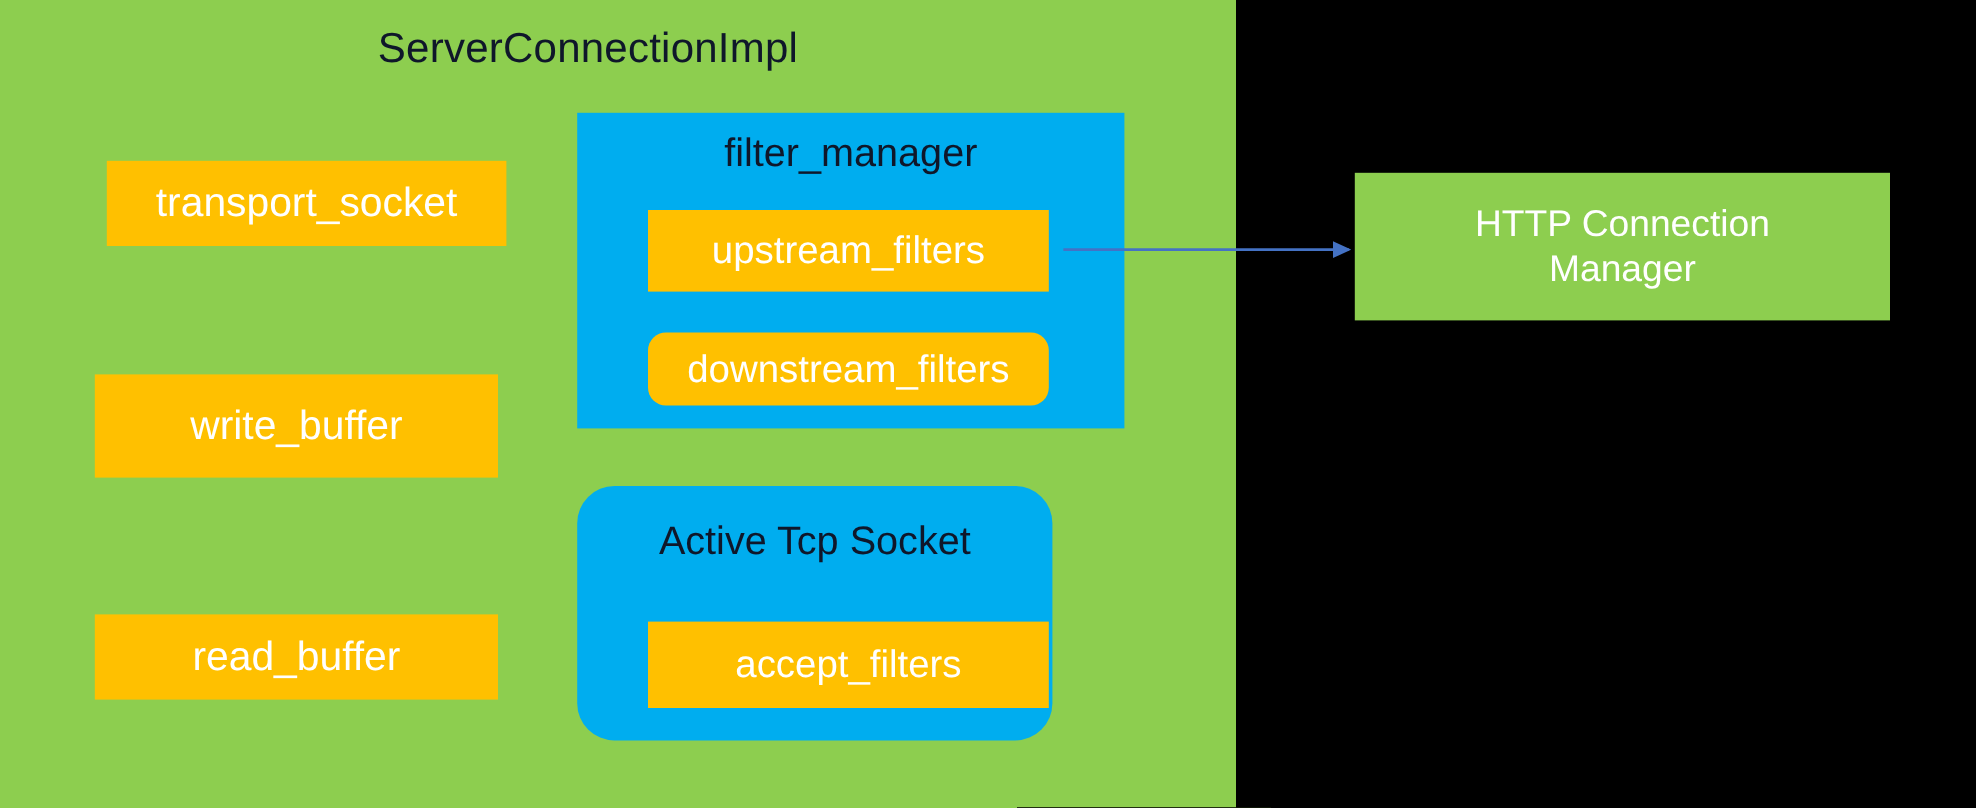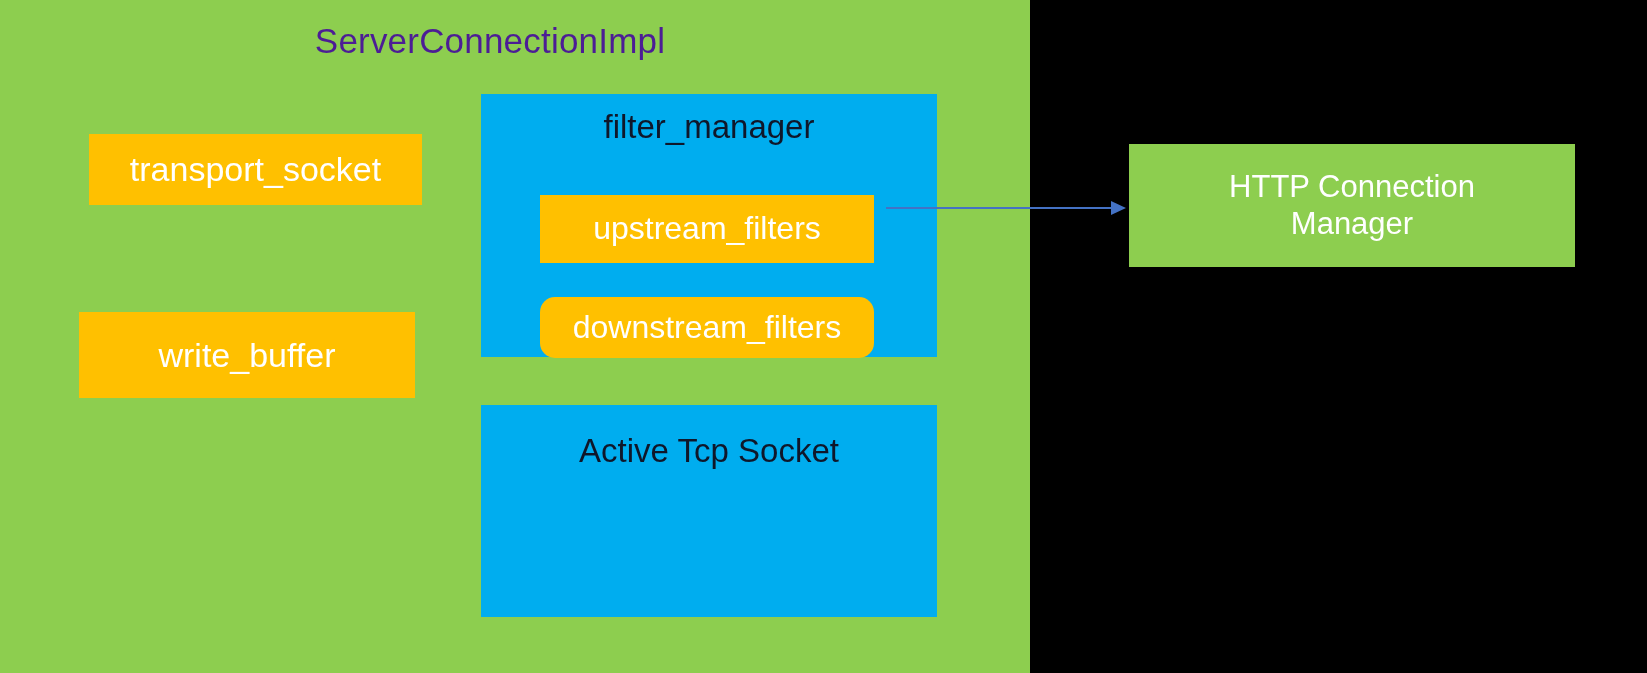--- a/index.html
+++ b/index.html
@@ -39,21 +39,21 @@
     height: 673px;
     background: #8DCE4F;
     display: block;
   }
   #server-conn-title {
     position: absolute;
     left: 0px;
     top: 20px;
     width: 980px;
     text-align: center;
-    color: #4c1d95;
+    color: #0f172a;
     font-size: 35px;
     letter-spacing: 0.2px;
   }
   
   .member-box {
     background: #FFC000;
     font-size: 34px;
   }
   #transport-socket-box {
     left: 89px;
@@ -80,37 +80,37 @@
   }
   #filter-manager-panel {
     left: 481px;
     top: 94px;
     width: 456px;
     height: 263px;
   }
   #active-tcp-socket-panel {
     left: 481px;
     top: 405px;
-    width: 456px;
+    width: 396px;
     height: 212px;
+    border-radius: 31px;
   }
   .sub-panel-title {
     position: absolute;
     left: 0px;
     width: 100%;
     text-align: center;
     color: #0f172a;
     font-size: 33px;
   }
   #filter-manager-title { top: 14px; }
   #active-tcp-socket-title { top: 27px; }
   .inner-box {
     background: #FFC000;
     font-size: 32px;
-    margin-top: 20px;
   }
   #upstream-filters-box {
     left: 540px;
     top: 175px;
     width: 334px;
     height: 68px;
   }
   #downstream-filters-box {
     left: 540px;
     top: 277px;
@@ -151,35 +151,37 @@
 
   <div class="box" id="server-conn-panel">
 
     <div id="server-conn-title">ServerConnectionImpl</div>
 
     
     <div class="box member-box" id="transport-socket-box">transport_socket</div>
 
     <div class="box member-box" id="write-buffer-box">write_buffer</div>
 
+    <div class="box member-box" id="read-buffer-box">read_buffer</div>
 
     
     <div class="box sub-panel" id="filter-manager-panel">
       <div class="sub-panel-title" id="filter-manager-title">filter_manager</div>
     </div>
 
     <div class="box inner-box" id="upstream-filters-box">upstream_filters</div>
 
     <div class="box inner-box" id="downstream-filters-box">downstream_filters</div>
 
     
     <div class="box sub-panel" id="active-tcp-socket-panel">
       <div class="sub-panel-title" id="active-tcp-socket-title">Active Tcp Socket</div>
     </div>
 
+    <div class="box inner-box" id="accept-filters-box">accept_filters</div>
   </div>
 
   <svg id="upstream-to-hcm-arrow" viewBox="0 0 248 44">
     <defs>
       <marker id="arrowhead" markerWidth="7" markerHeight="7" refX="6" refY="3.2" orient="auto">
         <path d="M0,0 L7,3.2 L0,6.4 z" fill="#4472C4"></path>
       </marker>
     </defs>
     <line x1="0" y1="22" x2="238" y2="22" stroke="#4472C4" stroke-width="2.2" marker-end="url(#arrowhead)"></line>
   </svg>

